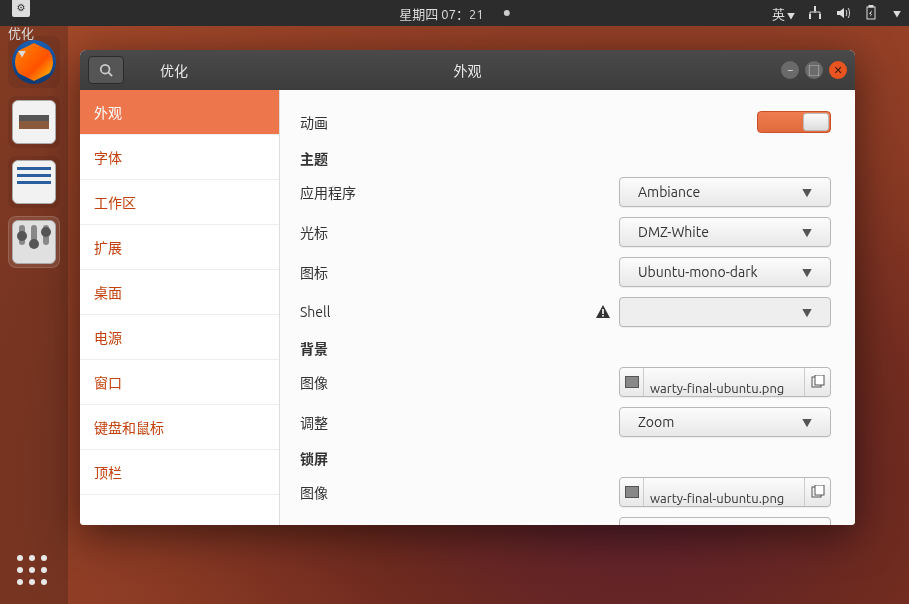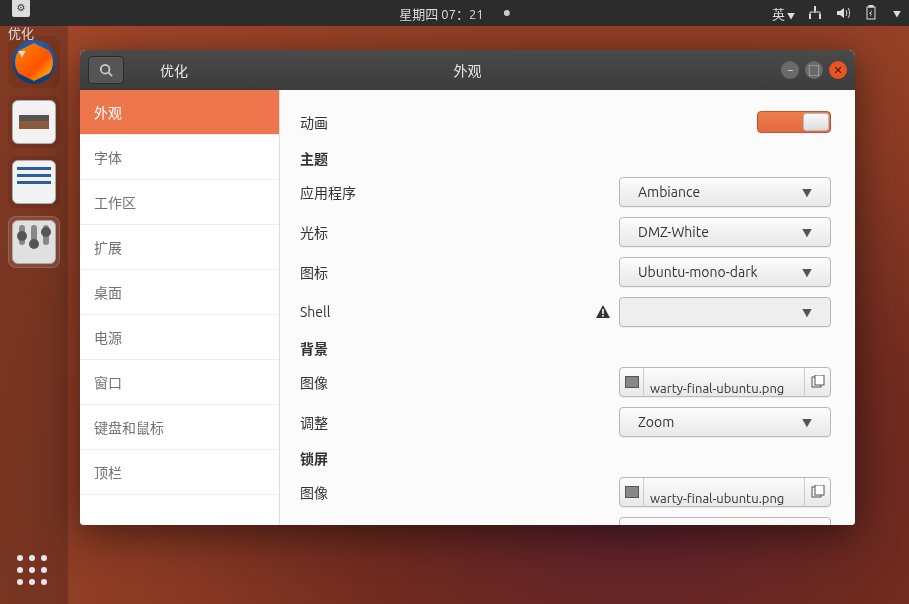--- a/index.html
+++ b/index.html
@@ -81,21 +81,21 @@
   .wc { width:18px; height:18px; border-radius:50%; display:flex; align-items:center; justify-content:center; font-size:11px; }
   .wc-min { background:#6a6a6a; }
   .wc-max { background:#6a6a6a; }
   .wc-close { background:#e95420; color:#3a1a0e; }
 
   .win-body { flex:1; display:flex; overflow:hidden; }
 
   
   .sidebar { width: 200px; background:#fff; border-right:1px solid #ddd; overflow-y:hidden; }
   .side-item {
-    padding: 12px 14px; font-size: 14px; color:#737373; border-bottom:1px solid #eee;
+    padding: 12px 14px; font-size: 14px; color:#c2410c; border-bottom:1px solid #eee;
     cursor:pointer;
   }
   .side-item.selected { background:#ed764d; color:#fff; }
 
   
   .content { flex:1; background:#fbfbfb; overflow-y:auto; padding: 14px 24px 14px 20px; font-size:14px; color:#333; }
   .row { display:flex; align-items:center; min-height:36px; margin-bottom:4px; }
   .row .label { flex:0 0 auto; }
   .row .spacer { flex:1; }
   .section-title { font-weight:bold; margin-top:8px; margin-bottom:6px; }

